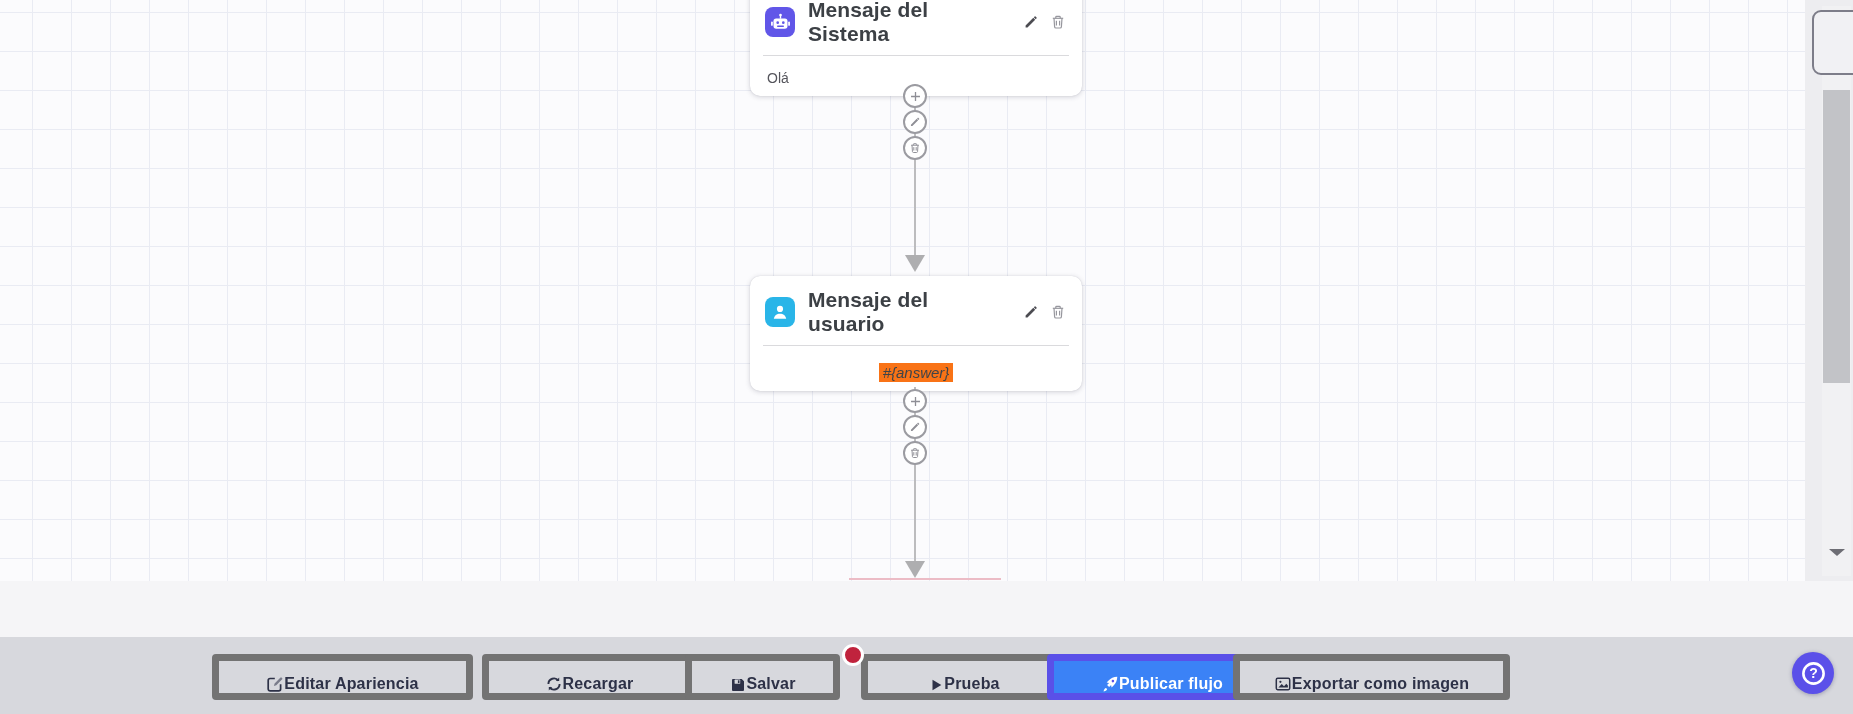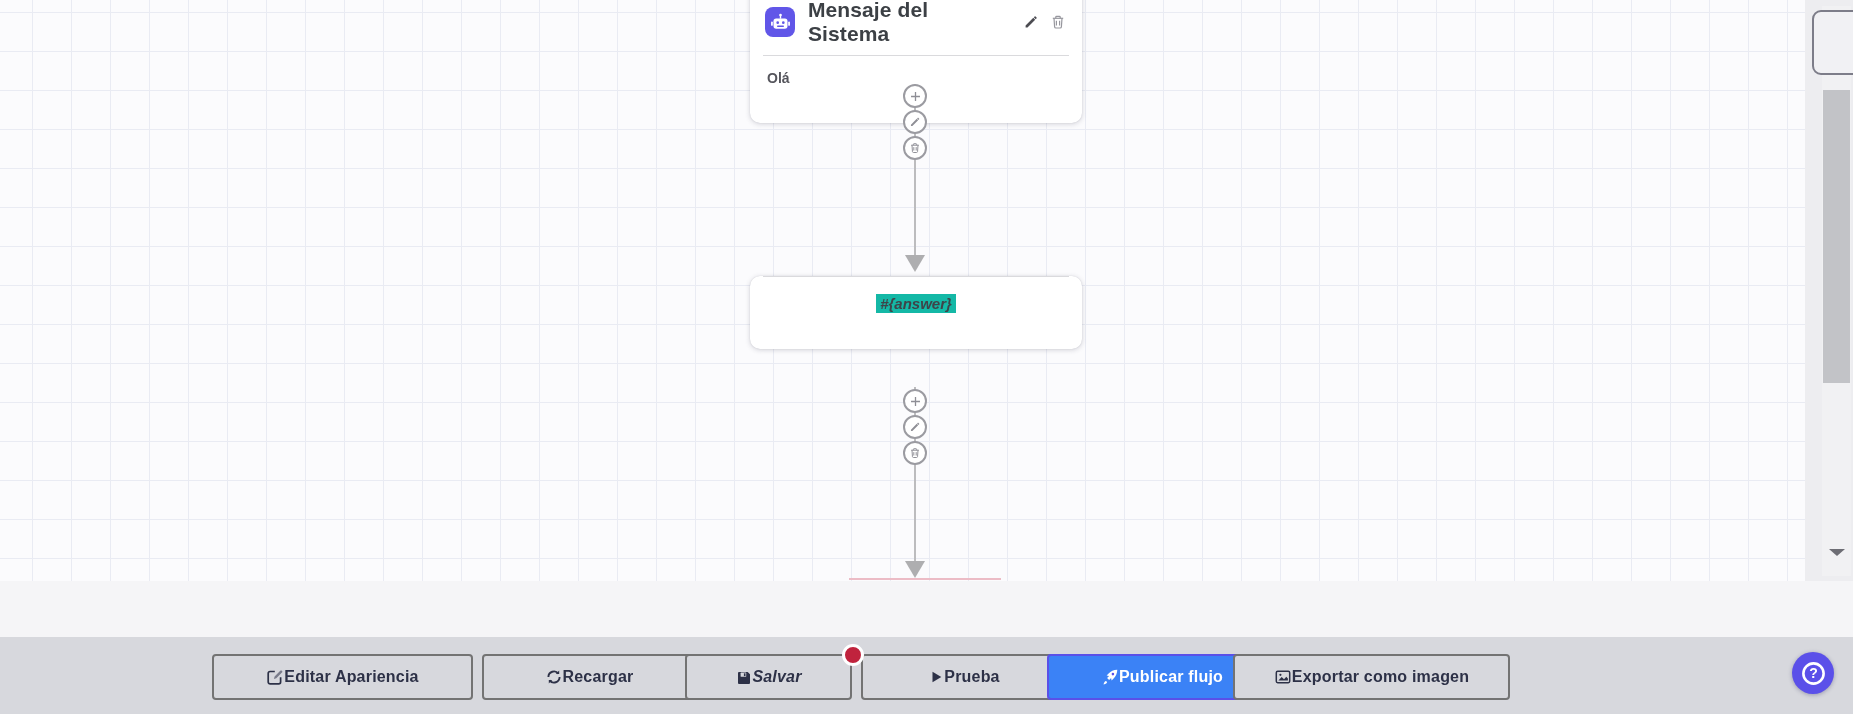--- a/index.html
+++ b/index.html
@@ -30,24 +30,24 @@
     display:flex; align-items:center; justify-content:center;
   }
   .node-icon.system { background:#6156e8; }
   .node-icon.user   { background:#29b5e8; }
   .node-title { flex:1; font-size:21px; font-weight:bold; color:#3c4045; letter-spacing:.1px; }
   .node-actions { display:flex; align-items:center; gap:11px; }
   .icon-btn { display:inline-flex; cursor:pointer; line-height:0; }
   .icon-btn.edit  { color:#4c4c52; }
   .icon-btn.trash { color:#97979e; }
   .node-divider { height:1px; background:#dadadd; margin:0 13px; }
-  .node-body { padding:13px 17px 35px; font-size:14px; color:#55555c; line-height:19px;font-weight:bold; }
+  .node-body { padding:13px 17px 8px; font-size:14px; color:#55555c; line-height:19px; }
   .node-body.centered { text-align:center; padding-top:17px; }
   .var-highlight {
-    background:#14b8a6; font-style:italic; font-size:15px; color:#3e4449; padding:1px 4px;
+    background:#f97316; font-style:italic; font-size:15px; color:#3e4449; padding:1px 4px;
   }
 
   
   .connector-line { position:absolute; width:2px; background:#bcbcbe; left:914px; }
   .connector-arrow {
     position:absolute; left:905px; width:0; height:0;
     border-left:10px solid transparent; border-right:10px solid transparent;
     border-top:17px solid #aeaeb0;
   }
   .cbtn {
@@ -55,24 +55,24 @@
     border:2.5px solid #9b9ba1; background:#ffffff; color:#8e8e95;
     display:flex; align-items:center; justify-content:center; cursor:pointer; padding:0;
   }
 
   
   .canvas-footer-strip { position:absolute; left:0; top:581px; width:1853px; height:56px; background:#f5f5f7; }
   .dropzone-line { position:absolute; left:849px; top:578px; width:152px; height:2px; background:#ecbcc6; }
 
   .toolbar { position:absolute; left:0; top:637px; width:1853px; height:77px; background:#d7d8dd; }
   .tbtn {
-    position:absolute; top:17px; height:46px; border:2px solid #737373; border-radius:4px;
+    position:absolute; top:17px; height:46px; border:7px solid #737373; border-radius:4px;
     background:#d7d8dd; color:#2d3147; font-family:"Liberation Sans", sans-serif;
     font-size:16px; font-weight:bold; letter-spacing:.2px;
-    display:flex; align-items:center; justify-content:center; gap:0; cursor:pointer;
+    display:flex; align-items:flex-end; justify-content:center; gap:0; cursor:pointer;
   }
   .tbtn.primary { background:#3b82f6; border-color:#5a50e8; color:#ffffff; }
   .badge-dot {
     position:absolute; left:842px; top:644px; width:22px; height:22px; border-radius:50%;
     background:#c0233d; border:3px solid #ffffff;
   }
 
   .help-fab {
     position:absolute; left:1792px; top:652px; width:42px; height:42px; border-radius:50%;
     background:#5b50e9; border:none; display:flex; align-items:center; justify-content:center;
@@ -153,20 +153,44 @@
     <button class="cbtn" style="top:136px;">
       <svg width="12" height="12" viewBox="0 0 16 16" fill="none" stroke="currentColor" stroke-width="1.3">
         <path d="M2.8 4.3h10.4"></path>
           <path d="M5.8 4.3V3c0-.4.3-.7.7-.7h3c.4 0 .7.3.7.7v1.3"></path>
         <path d="M4 4.3l.6 8.5c.1.7.6 1.2 1.3 1.2h4.2c.7 0 1.2-.5 1.3-1.2l.6-8.5"></path>
         <path d="M6.4 6.8v4.6M9.6 6.8v4.6"></path>
       </svg>
     </button>
 
     <div class="node" style="left:750px; top:276px;">
+      <div class="node-header">
+        <div class="node-icon user">
+          <svg width="20" height="20" viewBox="0 0 24 24" fill="#ffffff">
+            <circle cx="12" cy="8.3" r="3.7"></circle>
+            <path d="M4.6 20.2c.5-4.1 3.6-6.2 7.4-6.2s6.9 2.1 7.4 6.2z"></path>
+          </svg>
+        </div>
+        <div class="node-title">Mensaje del usuario</div>
+        <div class="node-actions">
+          <span class="icon-btn edit">
+            <svg width="16" height="16" viewBox="0 0 16 16" fill="currentColor">
+              <path d="M2.6 11.5v1.9h1.9l7.7-7.7-1.9-1.9-7.7 7.7zM13.6 4.3c.2-.2.2-.6 0-.8l-1.1-1.1c-.2-.2-.6-.2-.8 0l-.9.9 1.9 1.9.9-.9z"></path>
+            </svg>
+          </span>
+          <span class="icon-btn trash">
+            <svg width="16" height="16" viewBox="0 0 16 16" fill="none" stroke="currentColor" stroke-width="1.2">
+              <path d="M2.8 4.3h10.4"></path>
+              <path d="M5.8 4.3V3c0-.4.3-.7.7-.7h3c.4 0 .7.3.7.7v1.3"></path>
+              <path d="M4 4.3l.6 8.5c.1.7.6 1.2 1.3 1.2h4.2c.7 0 1.2-.5 1.3-1.2l.6-8.5"></path>
+              <path d="M6.4 6.8v4.6M9.6 6.8v4.6"></path>
+            </svg>
+          </span>
+        </div>
+      </div>
       <div class="node-divider"></div>
       <div class="node-body centered">
         <span class="var-highlight">#{answer}</span>
       </div>
     </div>
 
     <div class="connector-line" style="top:387px; height:175px;"></div>
     <div class="connector-arrow" style="top:561px;"></div>
     <button class="cbtn" style="top:389px;">
       <svg width="13" height="13" viewBox="0 0 16 16" stroke="currentColor" stroke-width="1.6" fill="none">
@@ -215,21 +239,21 @@
         <svg width="18" height="18" viewBox="0 0 18 18">
           <path d="M14.6 9a5.6 5.6 0 0 1-10 3.4" fill="none" stroke="currentColor" stroke-width="1.9"></path>
           <path d="M3.4 9a5.6 5.6 0 0 1 10-3.4" fill="none" stroke="currentColor" stroke-width="1.9"></path>
           <path d="M14.2 2.6v3.4h-3.4z" fill="currentColor"></path>
           <path d="M3.8 15.4V12h3.4z" fill="currentColor"></path>
         </svg>
       </span>
       <span>Recargar</span>
     </button>
 
-    <button class="tbtn" style="left:685px; width:167px;font-style:italic;">
+    <button class="tbtn" style="left:685px; width:155px;">
       <span class="icon-btn">
         <svg width="17" height="17" viewBox="0 0 17 17">
           <path d="M3 3h9.7L15 5.3V14a1 1 0 0 1-1 1H4a1 1 0 0 1-1-1V4a1 1 0 0 1 1-1z" fill="currentColor"></path>
           <rect x="5.6" y="3.6" width="5.6" height="4.2" rx=".6" fill="#d7d8dd"></rect>
           <rect x="8.9" y="4.3" width="1.6" height="2.8" fill="currentColor"></rect>
         </svg>
       </span>
       <span>Salvar</span>
     </button>
 

